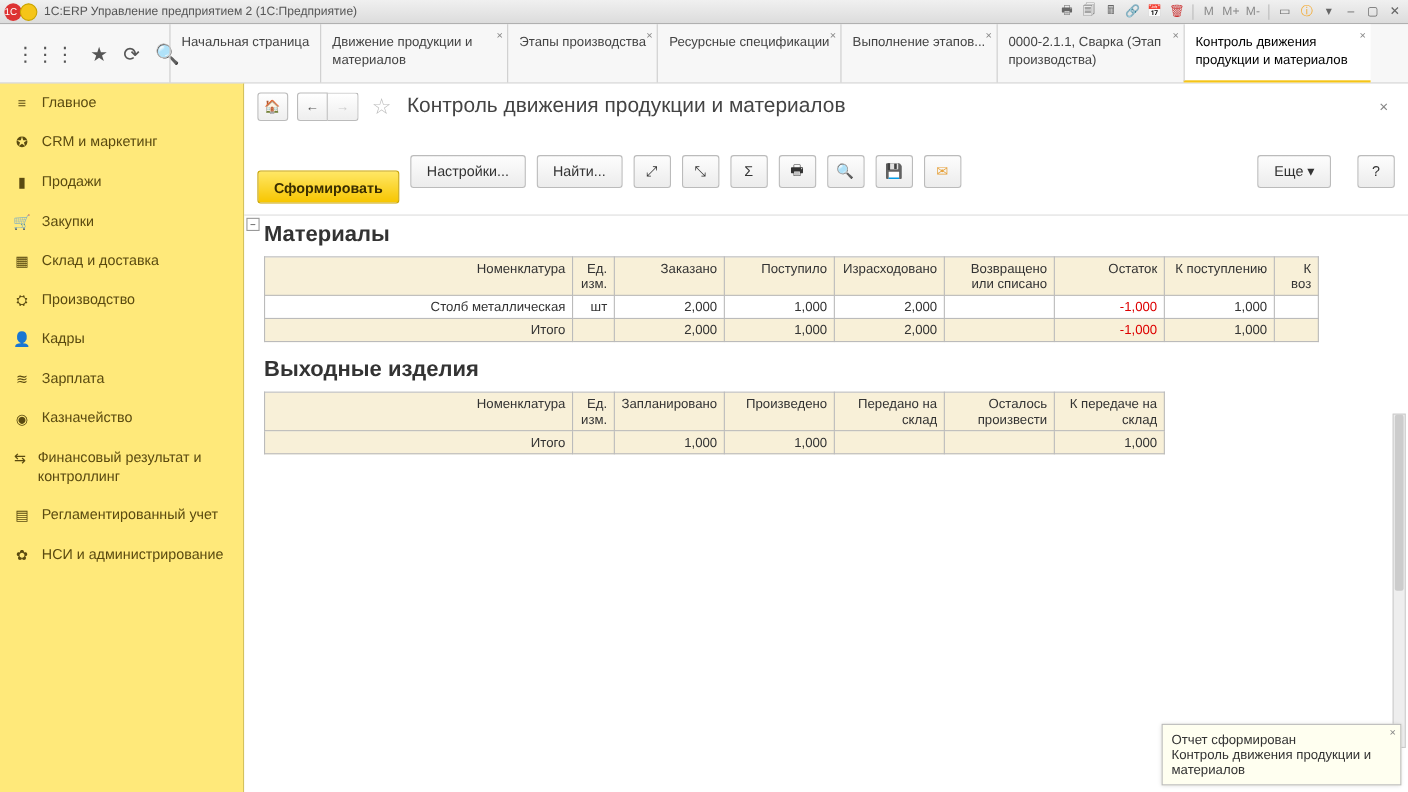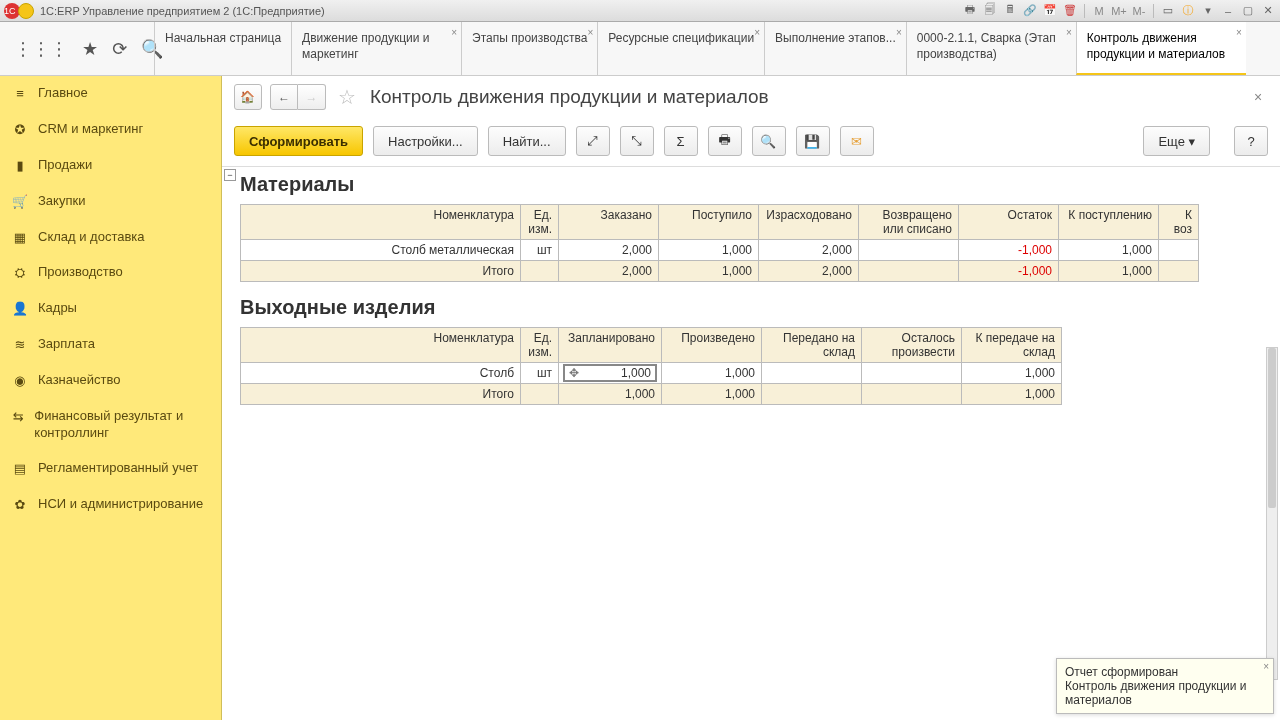--- a/index.html
+++ b/index.html
@@ -38,21 +38,21 @@
   .hbtn { width:28px; height:26px; border:1px solid #bbb; border-radius:3px; background:linear-gradient(#fff,#eee); display:inline-flex; align-items:center; justify-content:center; cursor:pointer; color:#555; }
   .navgrp { display:flex; }
   .navgrp .hbtn:first-child{border-top-right-radius:0;border-bottom-right-radius:0;}
   .navgrp .hbtn:last-child{border-top-left-radius:0;border-bottom-left-radius:0;border-left:0;}
   .star { font-size:20px; color:#bbb; margin-left:4px; }
   .page-title { font-size:19px; color:#444; margin-left:6px; font-weight:400; }
   .close-btn { margin-left:auto; width:20px;height:20px;display:flex;align-items:center;justify-content:center;color:#888;cursor:pointer;font-size:14px; }
 
   .toolbar { display:flex; align-items:center; gap:10px; padding:6px 12px 10px; border-bottom:1px solid #ddd; }
   .btn { height:30px; padding:0 14px; border:1px solid #bbb; border-radius:3px; background:linear-gradient(#fdfdfd,#ececec); font-size:13px; color:#333; cursor:pointer; display:inline-flex; align-items:center; }
-  .btn.primary { background:linear-gradient(#ffe766,#f7c600); border-color:#c9a400; font-weight:bold; color:#3a2e00; }
+  .btn.primary { background:linear-gradient(#ffe766,#f7c600); border-color:#c9a400; font-weight:bold; color:#3a2e00;margin-top:29px; }
   .icon-btn { width:34px; padding:0; justify-content:center; }
   .btn-right { margin-left:auto; display:flex; gap:24px; }
 
   .report-area { flex:1; overflow:auto; padding:0 0 0 4px; position:relative; }
   .collapse { position:absolute; left:2px; top:2px; width:12px; height:12px; border:1px solid #999; font-size:9px; line-height:10px; text-align:center; background:#fff; cursor:pointer; }
   .params { padding:6px 0 12px 26px; font-size:13px; }
   .params .lbl { display:inline-block; width:80px; }
 
   .section-title { font-size:20px; font-weight:bold; margin:6px 0 8px 14px; }
 
@@ -105,21 +105,21 @@
 </div>
 
 <div class="tabstrip">
   <div class="launcher">
     <span class="ico">⋮⋮⋮</span>
     <span class="ico">★</span>
     <span class="ico">⟳</span>
     <span class="ico">🔍</span>
   </div>
   <div class="tab"><span>Начальная страница</span></div>
-  <div class="tab"><span>Движение продукции и маркетинг</span><span class="close-x">×</span></div>
+  <div class="tab"><span>Движение продукции и материалов</span><span class="close-x">×</span></div>
   <div class="tab"><span>Этапы производства</span><span class="close-x">×</span></div>
   <div class="tab"><span>Ресурсные спецификации</span><span class="close-x">×</span></div>
   <div class="tab"><span>Выполнение этапов...</span><span class="close-x">×</span></div>
   <div class="tab"><span>0000-2.1.1, Сварка (Этап производства)</span><span class="close-x">×</span></div>
   <div class="tab active"><span>Контроль движения продукции и материалов</span><span class="close-x">×</span></div>
 </div>
 
 <div class="layout">
 
   <div class="sidebar">
@@ -249,29 +249,20 @@
         <tbody>
             <tr>
           <th style="width:280px">Номенклатура</th>
           <th style="width:38px">Ед. изм.</th>
           <th style="width:100px">Запланировано</th>
           <th style="width:100px">Произведено</th>
           <th style="width:100px">Передано на склад</th>
           <th style="width:100px">Осталось произвести</th>
           <th style="width:100px">К передаче на склад</th>
         </tr>
-        <tr>
-          <td>Столб</td>
-          <td>шт</td>
-          <td class="num"><span class="selcell">1,000</span></td>
-          <td class="num">1,000</td>
-          <td class="num"></td>
-          <td class="num"></td>
-          <td class="num">1,000</td>
-        </tr>
         <tr class="total">
           <td>Итого</td>
               <td></td>
           <td class="num">1,000</td>
           <td class="num">1,000</td>
           <td class="num"></td>
           <td class="num"></td>
           <td class="num">1,000</td>
         </tr>
       </tbody>

